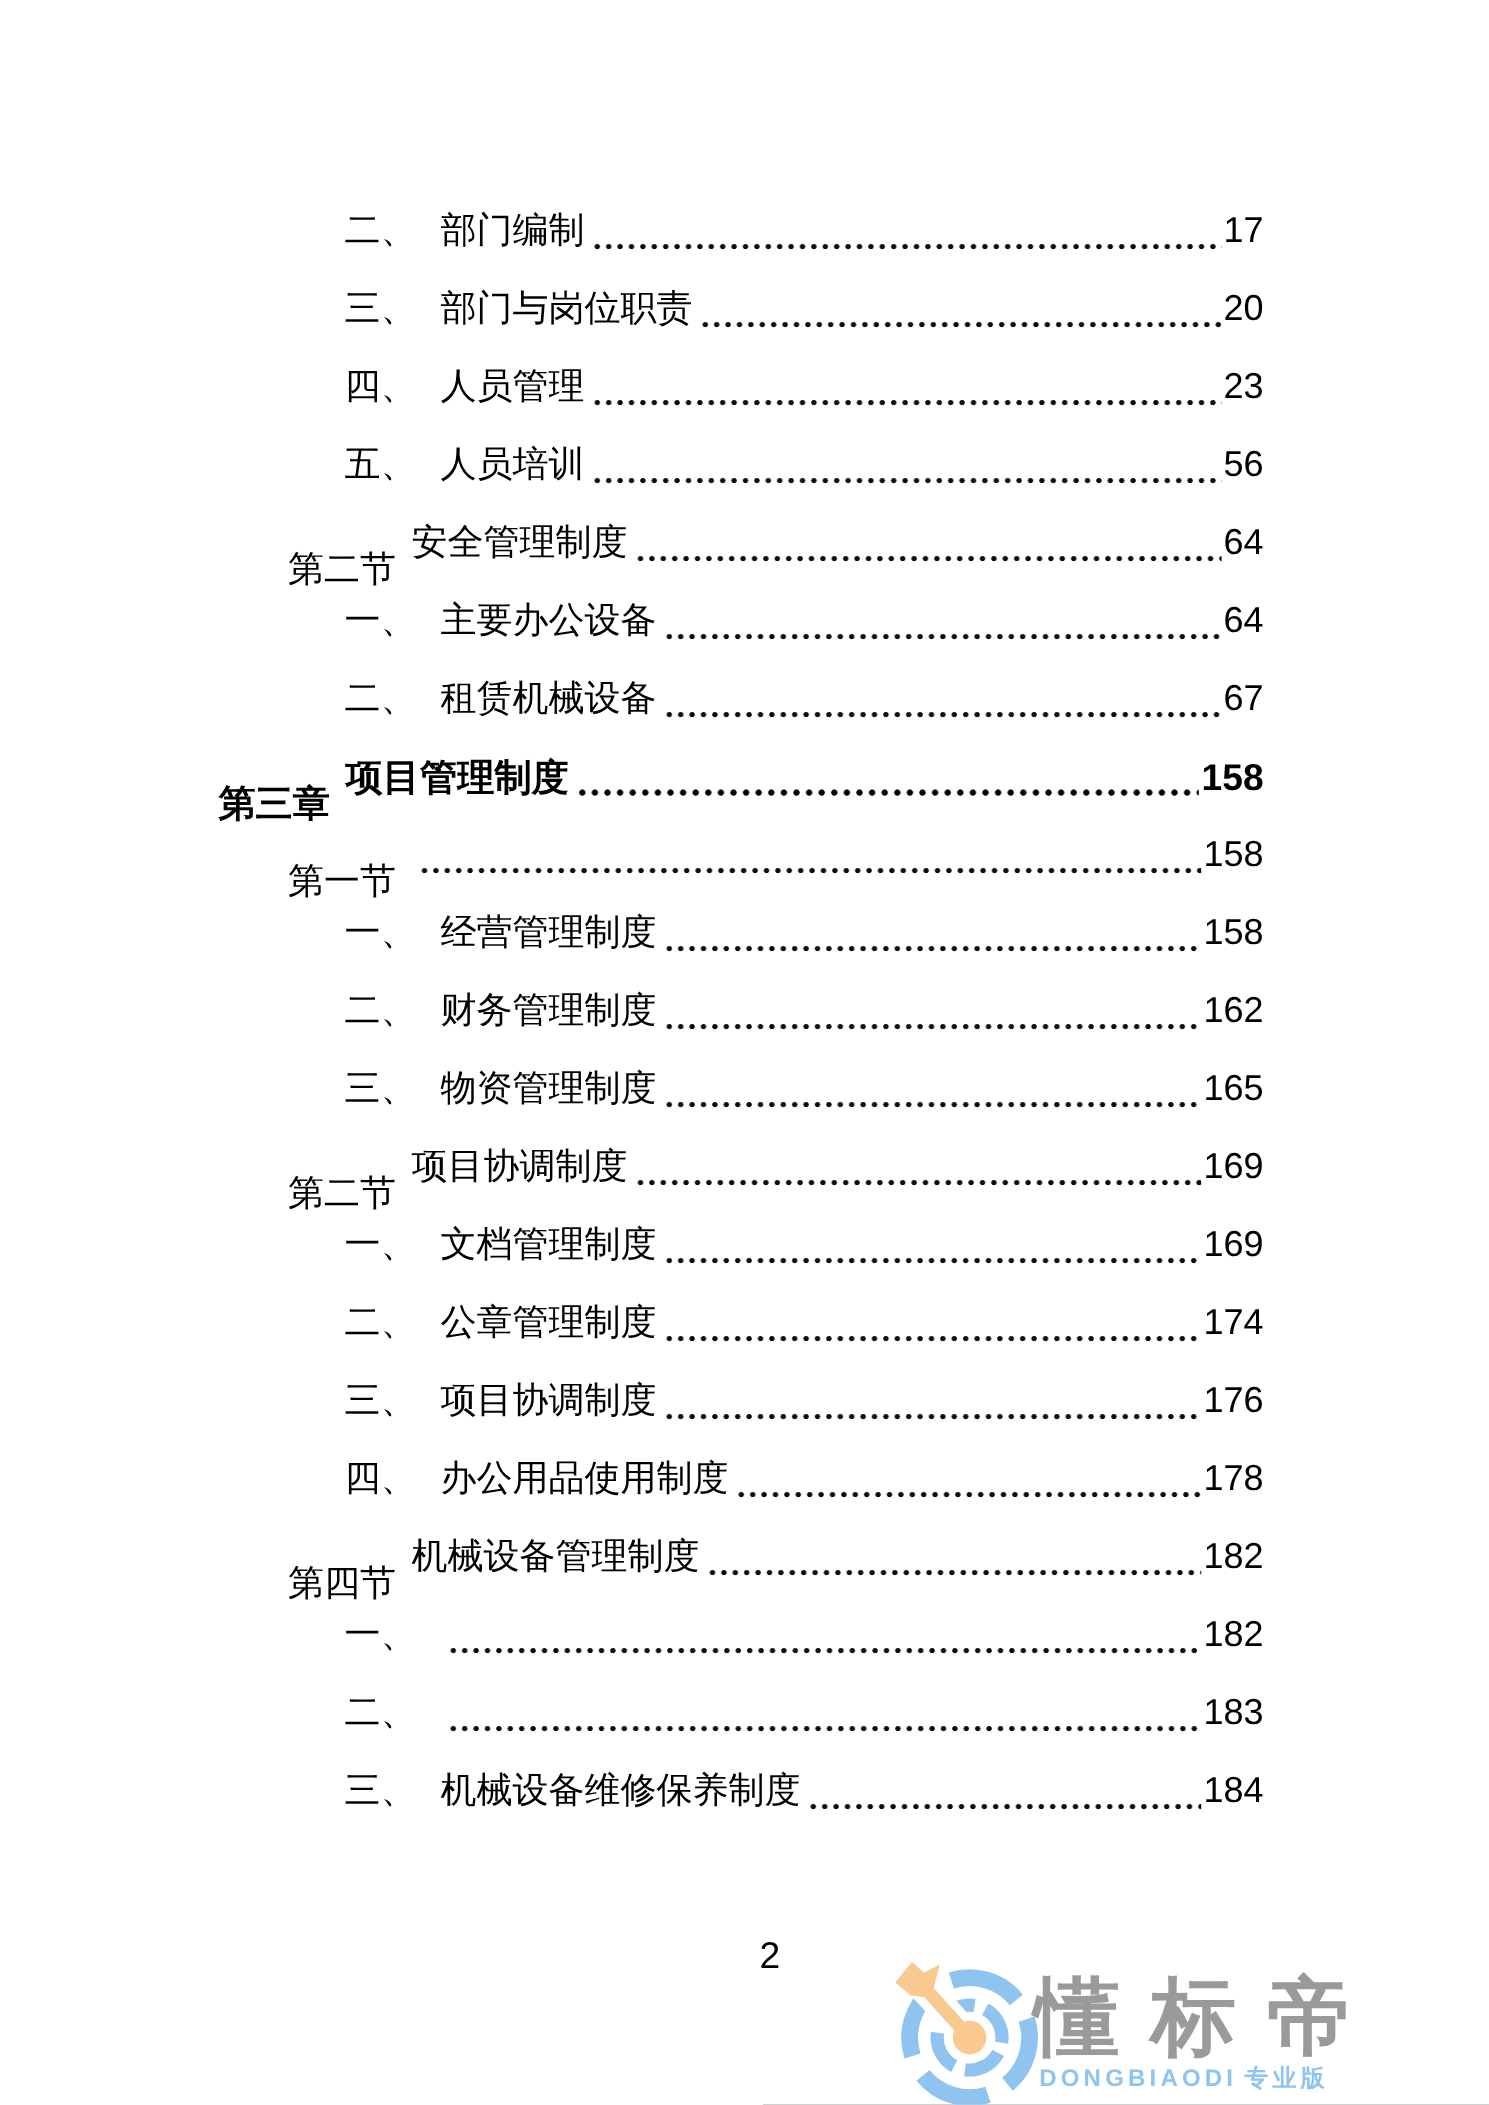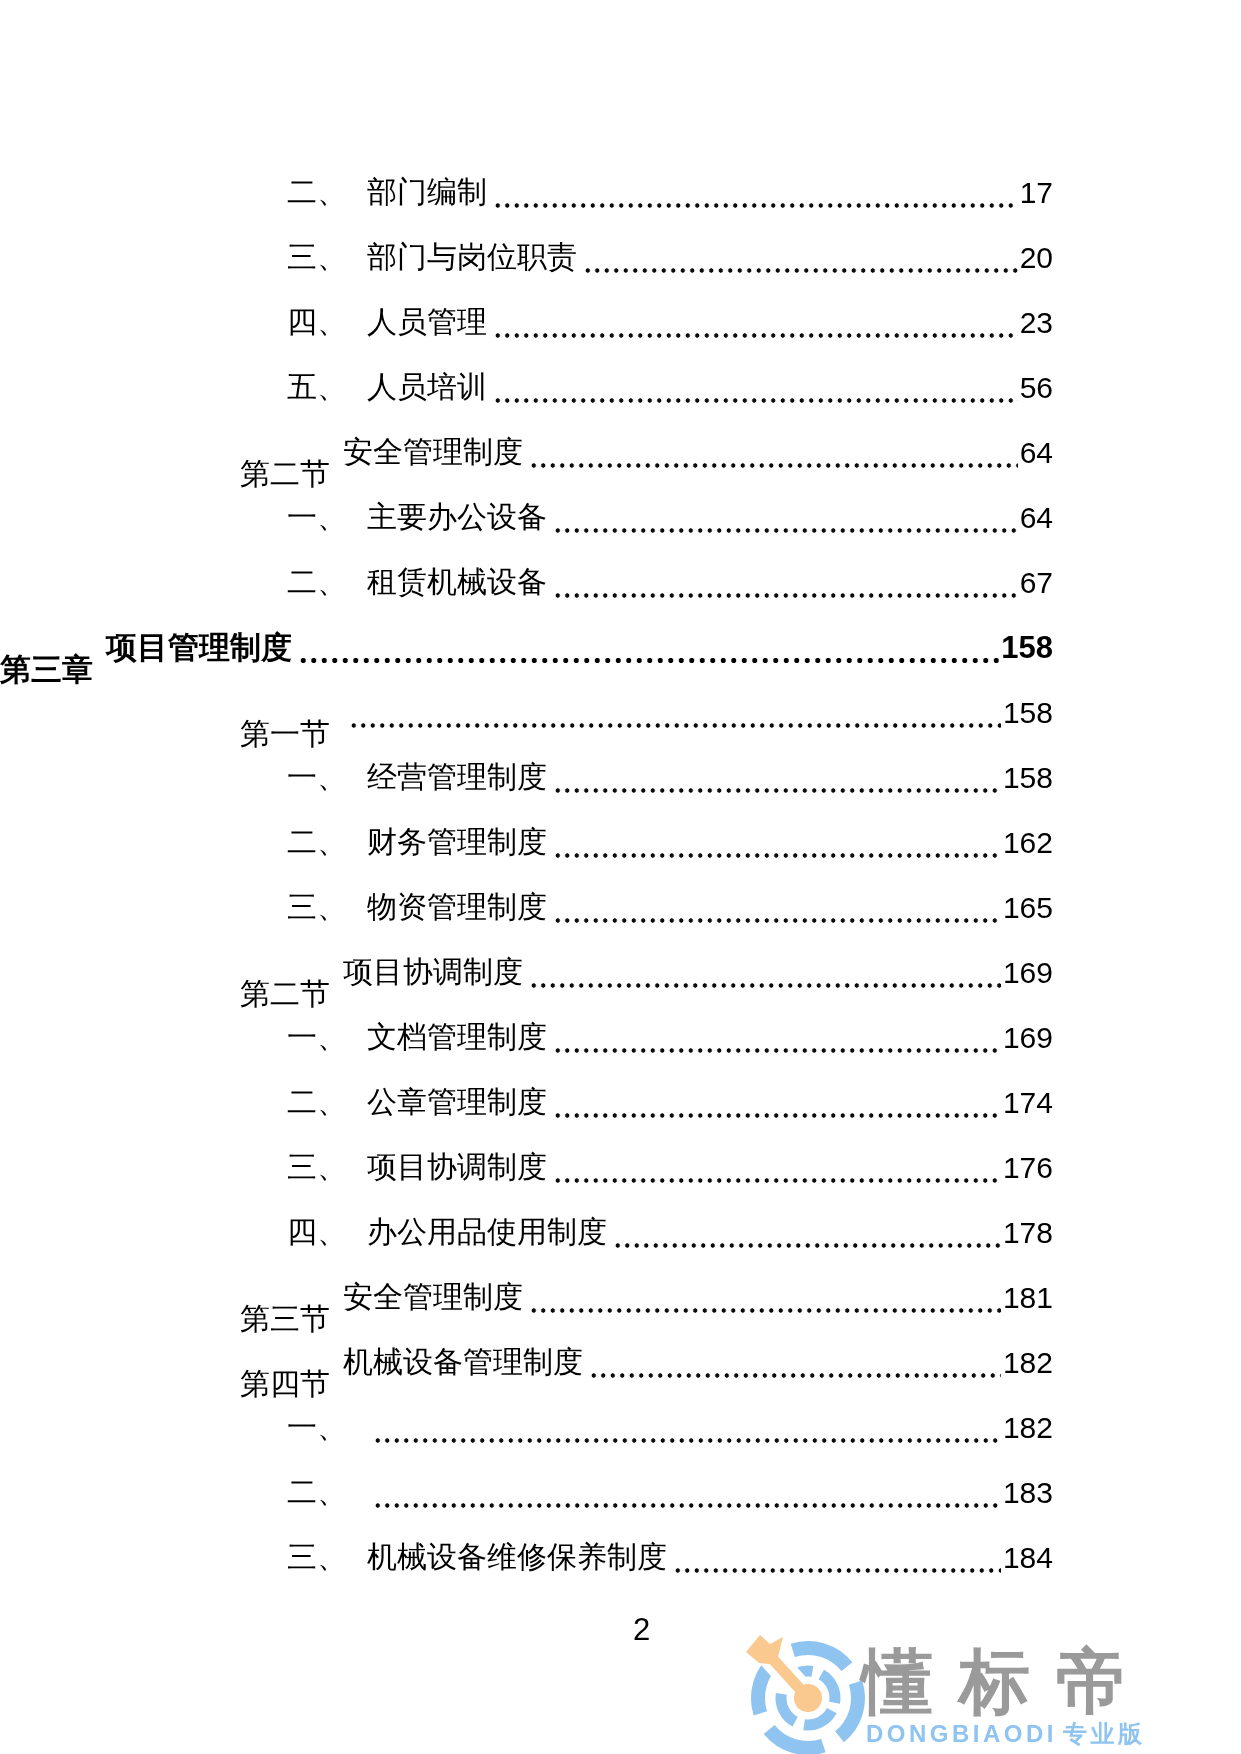--- a/index.html
+++ b/index.html
@@ -18,21 +18,21 @@
     top:160px;left:0;
     width:1053px;
   }
   .row{
     height:65px;
     display:flex;
     align-items:center;
     font-size:30px;
     white-space:nowrap;
   }
-  .lvl-1{font-weight:700;font-size:31px;}
+  .lvl-1{padding-left:182px;font-weight:700;font-size:31px;}
   .lvl-2{padding-left:240px;}
   .lvl-3{padding-left:287px;}
   .lvl-1 .num,.lvl-2 .num{margin-right:13px;margin-top:44px;}
   .lvl-3 .num{margin-right:20px;}
   .dots{
     flex:1;
     height:100%;
     margin:0 2px 0 6px;
     background-image:radial-gradient(circle,#0a0a0a 1.9px,transparent 2.5px);
     background-size:9.5px 9px;
@@ -55,21 +55,21 @@
   .wm-icon{position:absolute;left:740px;top:1630px;}
   .wm-cn{
     position:absolute;left:862px;top:1646px;
     font-size:71px;font-weight:700;
     letter-spacing:26px;
     color:var(--wm-gray,#9A9A9A);
     line-height:1;
   }
   .wm-en{
     position:absolute;left:866px;top:1722px;
-    font-size:24px;font-weight:700;
+    font-size:20px;font-weight:700;
     letter-spacing:3.5px;
     color:var(--wm-blue,#8FC3F0);
     line-height:1;
     display:flex;
   }
   .wm-en .ed{margin-left:6px;}
   .ring{stroke:var(--wm-blue,#8FC3F0);fill:none;}
   .orange-fill{fill:var(--wm-orange,#F9C98F);}
   .orange-stroke{stroke:var(--wm-orange,#F9C98F);fill:none;}
   .white-stroke{stroke:#fff;fill:none;}
@@ -173,26 +173,20 @@
         <span class="num">三、</span>
         <span class="title">项目协调制度</span>
         <span class="dots"></span>
         <span class="pg">176</span>
       </div>
       <div class="row lvl-3">
         <span class="num">四、</span>
         <span class="title">办公用品使用制度</span>
         <span class="dots"></span>
         <span class="pg">178</span>
-      </div>
-      <div class="row lvl-2">
-        <span class="num">第三节</span>
-        <span class="title">安全管理制度</span>
-        <span class="dots"></span>
-        <span class="pg">181</span>
       </div>
       <div class="row lvl-2">
         <span class="num">第四节</span>
         <span class="title">机械设备管理制度</span>
         <span class="dots"></span>
         <span class="pg">182</span>
       </div>
       <div class="row lvl-3">
         <span class="num">一、</span>
         <span class="dots"></span>

